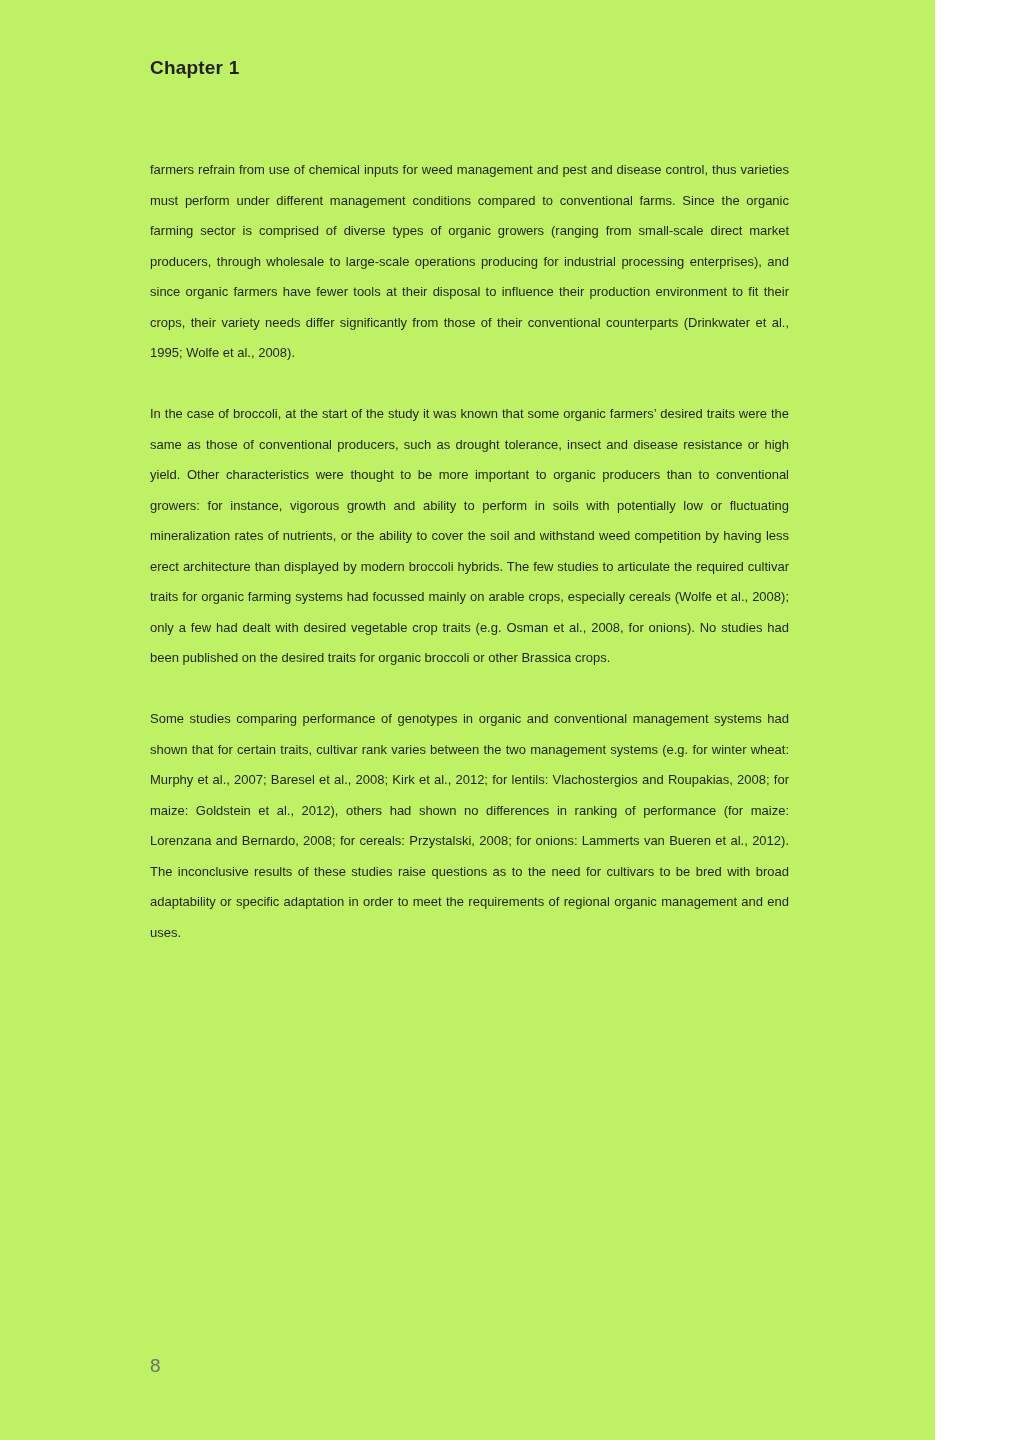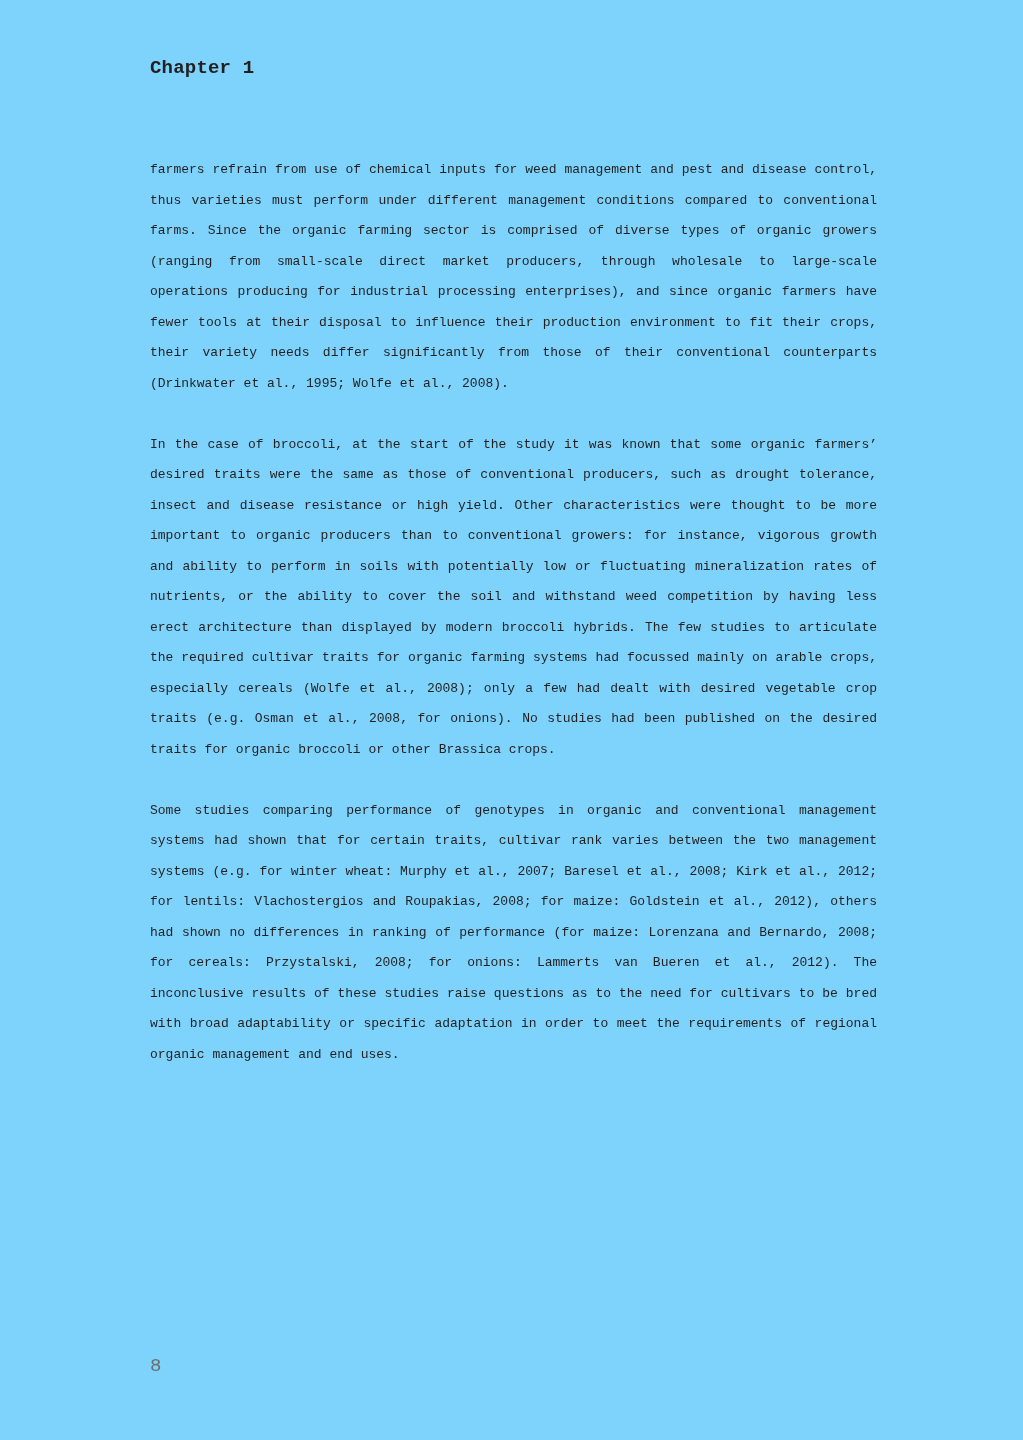--- a/index.html
+++ b/index.html
@@ -2,24 +2,24 @@
 <html><head>
 <meta charset="utf-8">
 <style>
   html, body {
     margin: 0;
     padding: 0;
     background: #ffffff;
   }
   .page {
     position: relative;
-    width: 1023px;
+    width: 935px;
     height: 1440px;
-    background: #7dd3fc;
-    font-family: Liberation Mono, monospace;
+    background: #bef264;
+    font-family: Liberation Sans, sans-serif;
     color: #231f20;
     box-sizing: border-box;
   }
   .content {
     position: absolute;
     left: 150px;
     right: 146px;
     top: 0;
   }
   .chapter-header {

